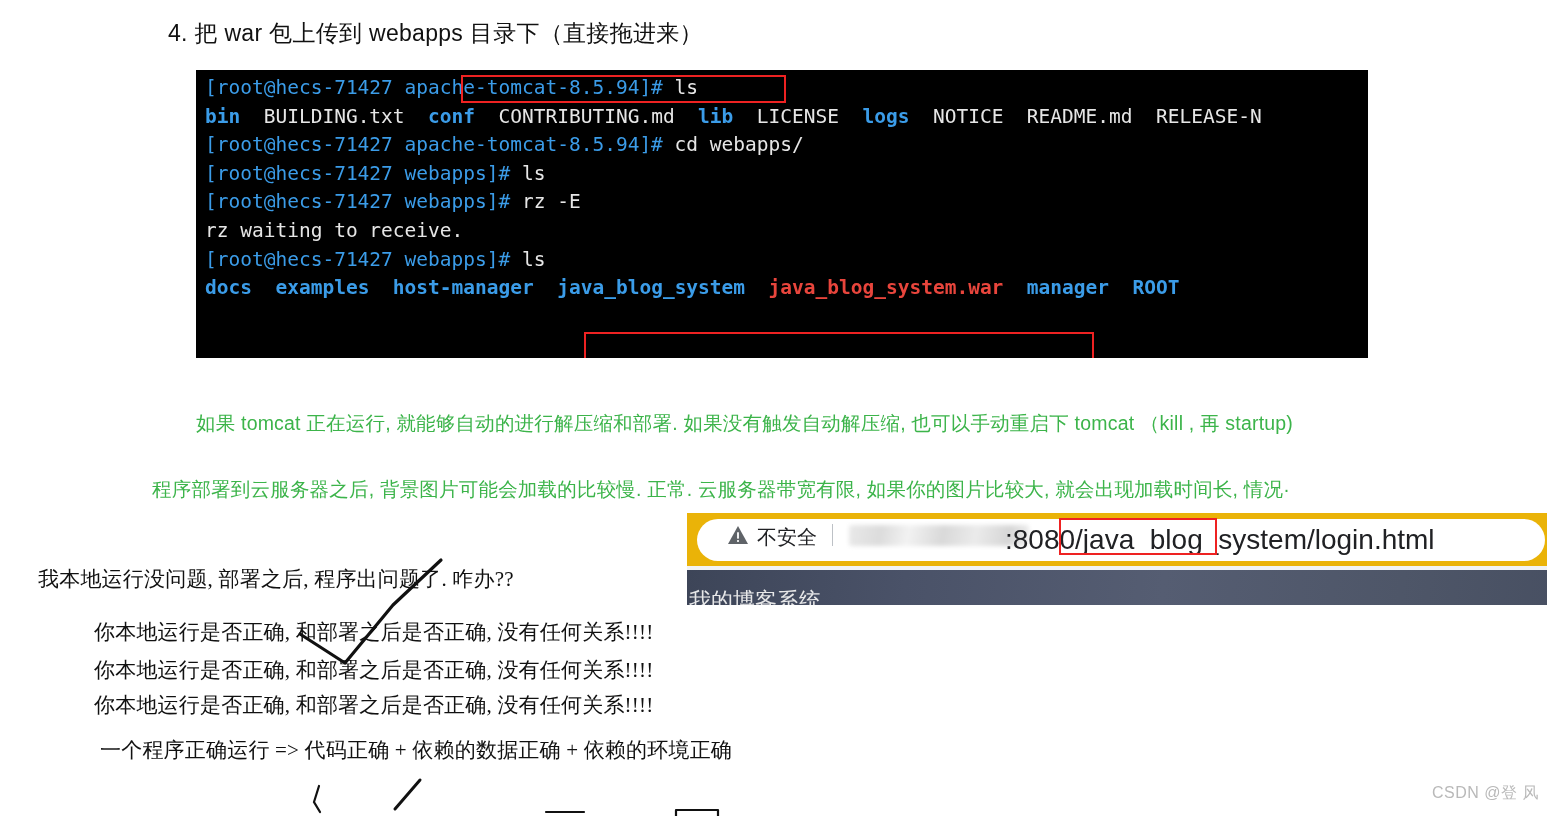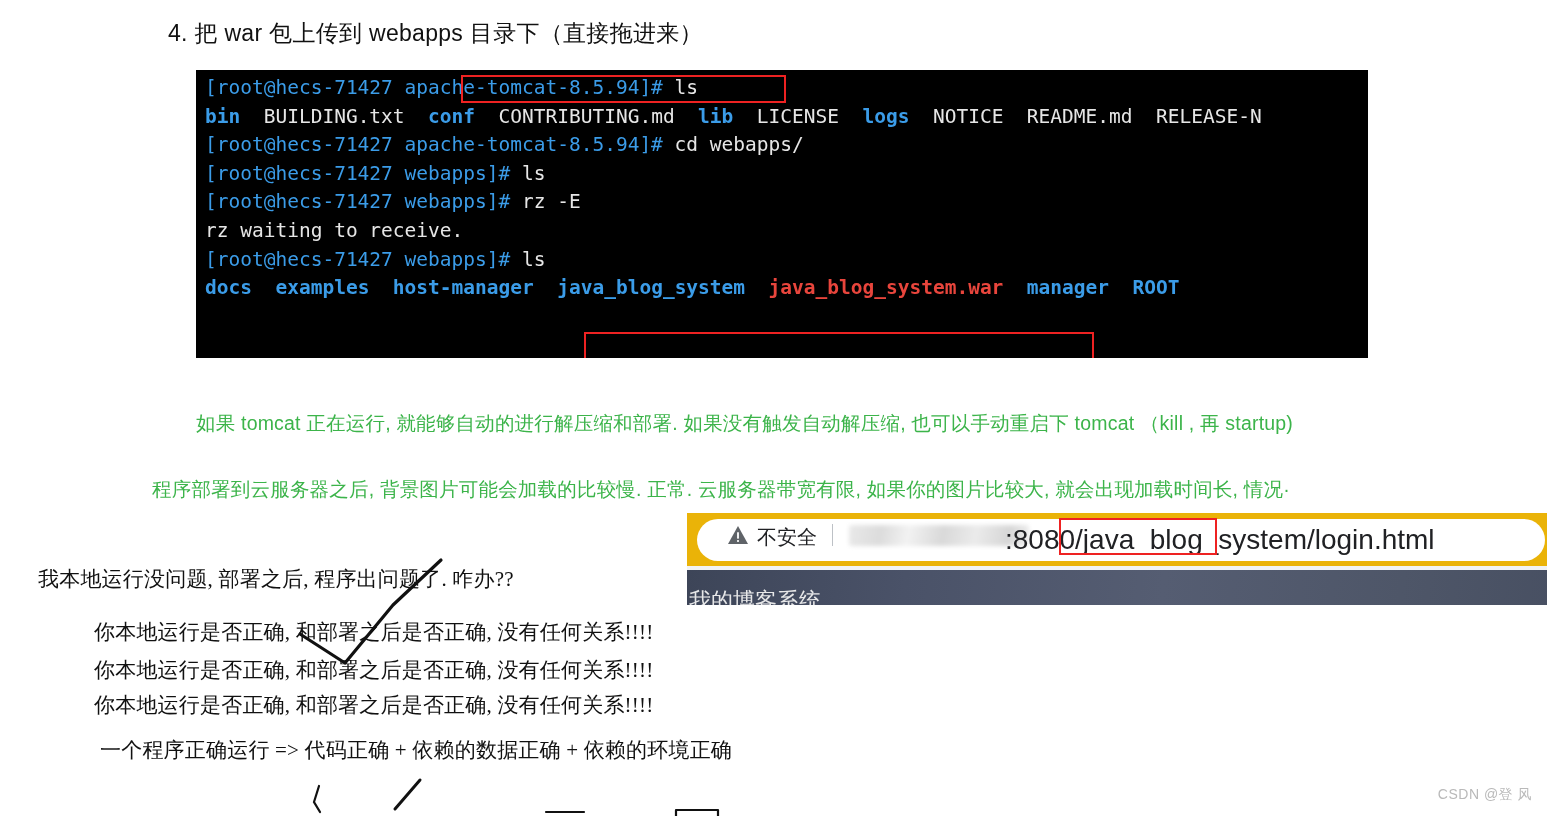--- a/index.html
+++ b/index.html
@@ -164,22 +164,22 @@
   #r-line-2 { left: 94px;  top: 656px; }
   #r-line-3 { left: 94px;  top: 691px; }
   #f-line   { left: 100px; top: 736px; }
 
   
   #ink { position: absolute; left: 0; top: 0; width: 1547px; height: 816px; pointer-events: none; }
 
   
   #watermark {
     position: absolute;
-    right: 15px; bottom: 12px;
-    font-size: 14px;
+    right: 8px; bottom: 12px;
+    font-size: 16px;
     color: #b9b9b9;
     white-space: nowrap;
     letter-spacing: .5px;
     margin-left: 12px;
   }
 </style>
 </head>
 <body>
 
 <div id="heading">4. 把 war 包上传到 webapps 目录下（直接拖进来）</div>

